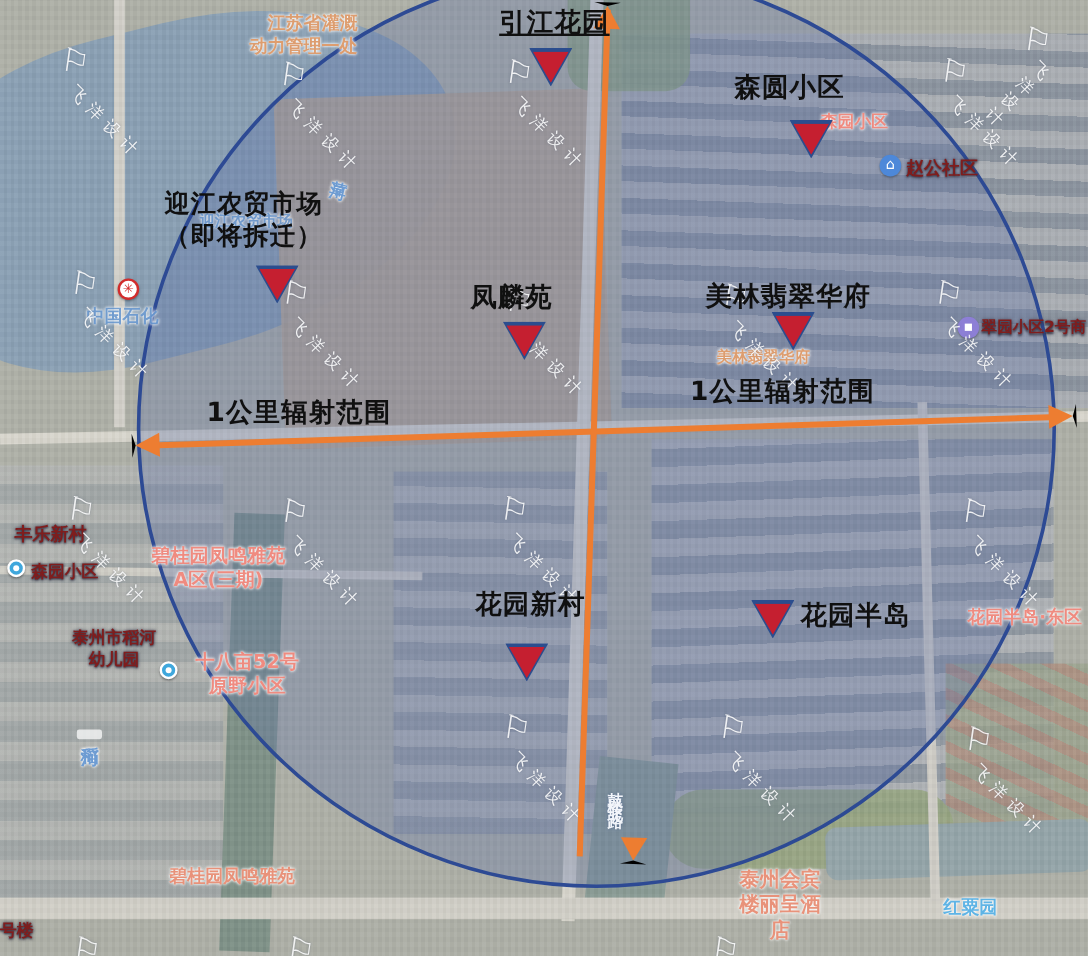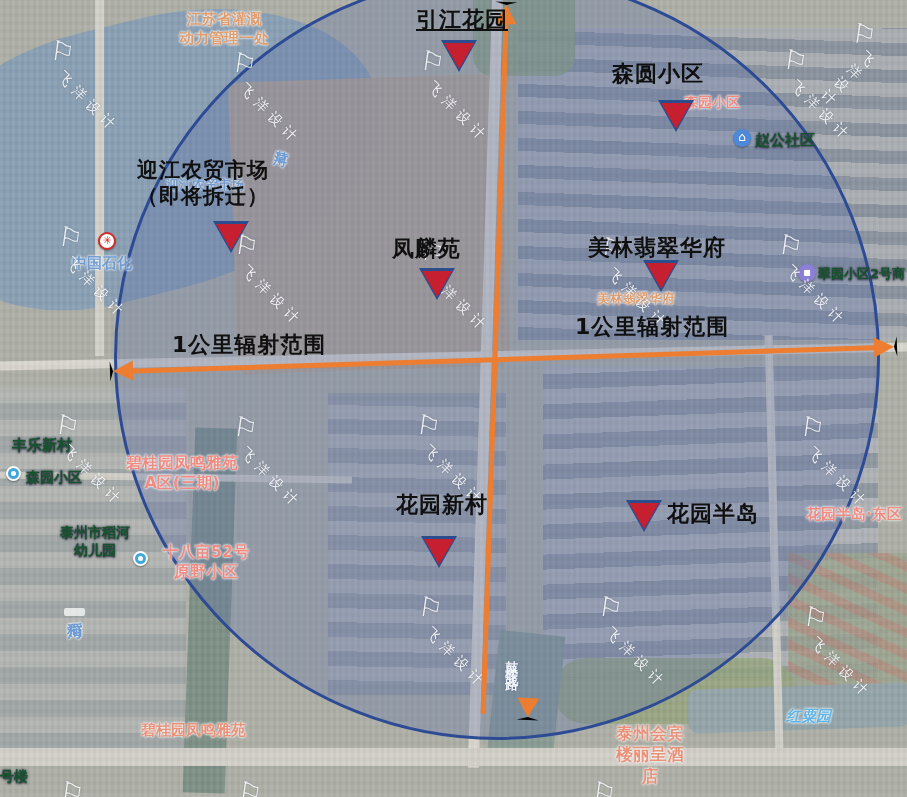--- a/index.html
+++ b/index.html
@@ -47,21 +47,21 @@
   
   #radius-circle{position:absolute;left:114px;top:-26px;width:766px;height:766px;z-index:10;
     border-radius:50%;border:3px solid #2d4a94;background:rgba(88,108,170,.30);}
 
   
   .maplbl{position:absolute;z-index:15;font-weight:bold;white-space:pre-line;line-height:1.25;}
   .pink {color:#EF8B80;font-size:16px;text-shadow:0 0 2px #fff,0 0 3px #fff;}
   .tan  {color:#DD9D6F;font-size:15px;text-shadow:0 0 2px #fff,0 0 3px #fff;}
   .blue {color:#6E9CD2;font-size:14px;text-shadow:0 0 2px #fff,0 0 3px #fff;}
   .ltblue{color:#5FB4E5;font-size:15px;text-shadow:0 0 2px #fff,0 0 3px #fff;}
-  .poi  {color:#14532d;font-size:14px;text-shadow:0 1px 2px #334,0 0 3px #445;}
+  .poi  {color:#7f1d1d;font-size:14px;text-shadow:0 1px 2px #334,0 0 3px #445;}
   .vert {writing-mode:vertical-rl;letter-spacing:2px;}
   .riverbg{background:rgba(255,255,255,.72);padding:2px 1px;border-radius:2px;}
   .roadname{color:#f2f5fa;font-size:13px;letter-spacing:6px;text-shadow:0 0 3px #5a6f92;}
   .ctr{text-align:center;}
 
   
   .pin{position:absolute;z-index:15;width:15px;height:15px;border-radius:50%;
        background:#3FA7DC;border:2px solid #fff;box-shadow:0 1px 2px rgba(0,0,0,.4);}
   .pin::after{content:"";position:absolute;left:3px;top:3px;width:5px;height:5px;
               border-radius:50%;background:#fff;}
@@ -136,21 +136,21 @@
     <div class="bg bg-road-v"></div>
     <div class="bg bg-road-bottom"></div>
     <div class="bg bg-road-wv"></div>
     <div class="bg bg-road-h2"></div>
     <div class="bg bg-road-ev"></div>
     <div class="bg bg-texture"></div>
   </div>
 
   <div id="radius-circle"></div>
 
-  <div class="maplbl tan ctr" style="left:163px;top:10px;width:122px;">江苏省灌溉
+  <div class="maplbl tan ctr" style="left:176px;top:10px;width:122px;text-align:right;">江苏省灌溉
 动力管理一处</div>
   <div class="maplbl pink" style="left:684px;top:94px;font-size:14px;">森园小区</div>
   <span class="icon-round icon-community" style="left:733px;top:129px;">⌂</span>
   <div class="maplbl poi" style="left:755px;top:131px;font-size:15px;">赵公社区</div>
   <div class="maplbl blue" style="left:166px;top:177px;opacity:.8;font-size:13px;">迎江农贸市场</div>
   <div class="maplbl blue vert" style="left:276px;top:140px;transform:rotate(14deg);">草河</div>
   <span class="icon-round icon-sinopec" style="left:98px;top:232px;">✳</span>
   <div class="maplbl blue" style="left:72px;top:254px;font-size:15px;opacity:.9;">中国石化</div>
   <span class="icon-round icon-shop" style="left:798px;top:264px;">▪</span>
   <div class="maplbl poi" style="left:818px;top:266px;font-size:13px;white-space:nowrap;">翠园小区2号商</div>
@@ -164,21 +164,21 @@
 幼儿园</div>
   <span class="pin" style="left:133px;top:551px;"></span>
   <div class="maplbl pink ctr" style="left:162px;top:542px;width:88px;">十八亩52号
 原野小区</div>
   <div class="maplbl pink" style="left:806px;top:505px;font-size:15px;white-space:nowrap;">花园半岛·东区</div>
   <div class="maplbl blue vert riverbg" style="left:64px;top:608px;font-size:15px;">稻河</div>
   <div class="maplbl roadname vert" style="left:503px;top:650px;">鼓楼北路</div>
   <div class="maplbl tan" style="left:141px;top:721px;color:#E8927A;">碧桂园凤鸣雅苑</div>
   <div class="maplbl tan ctr" style="left:610px;top:723px;width:80px;font-size:17px;color:#E8927A;">泰州会宾
 楼丽呈酒店</div>
-  <div class="maplbl ltblue" style="left:786px;top:707px;font-style:italic;">红粟园</div>
+  <div class="maplbl ltblue" style="left:786px;top:747px;">红粟园</div>
   <div class="maplbl poi" style="left:0;top:768px;">号楼</div>
 
   <div class="wm" style="left:50px;top:46px;">
       <span class="flag">⚐</span>
       <span class="wtxt">飞洋设计</span>
     </div>
   <div class="wm" style="left:232px;top:58px;">
       <span class="flag">⚐</span>
       <span class="wtxt">飞洋设计</span>
     </div>

